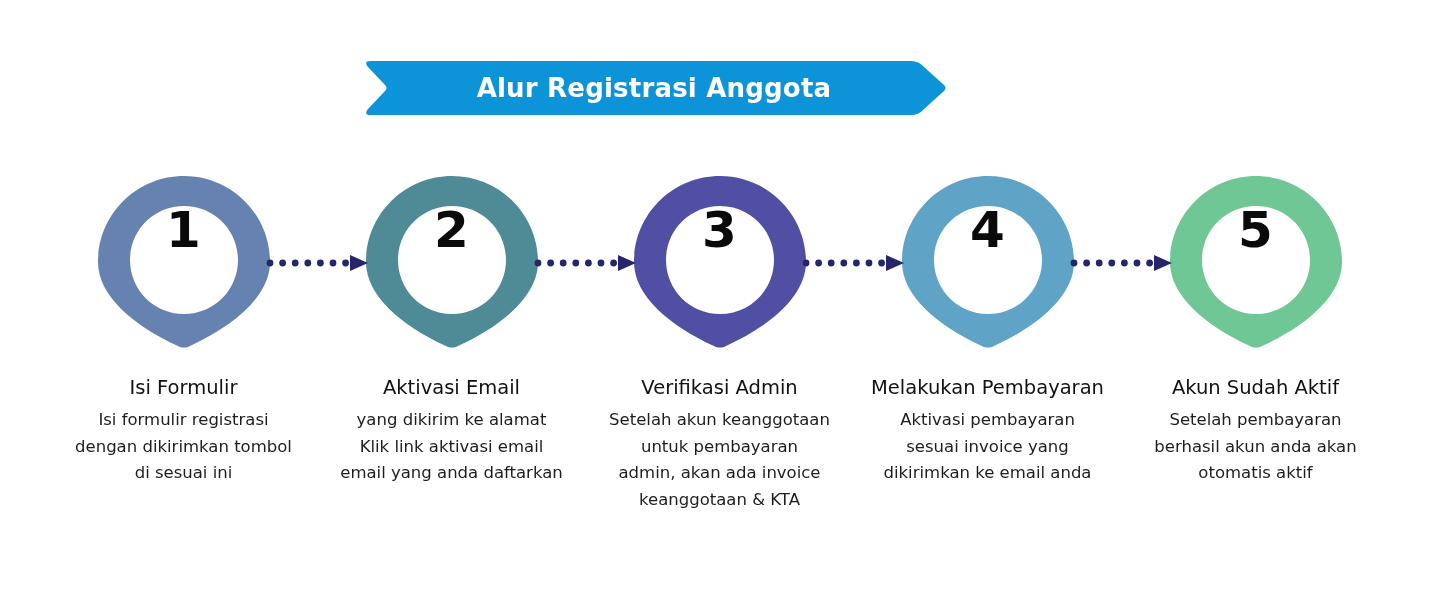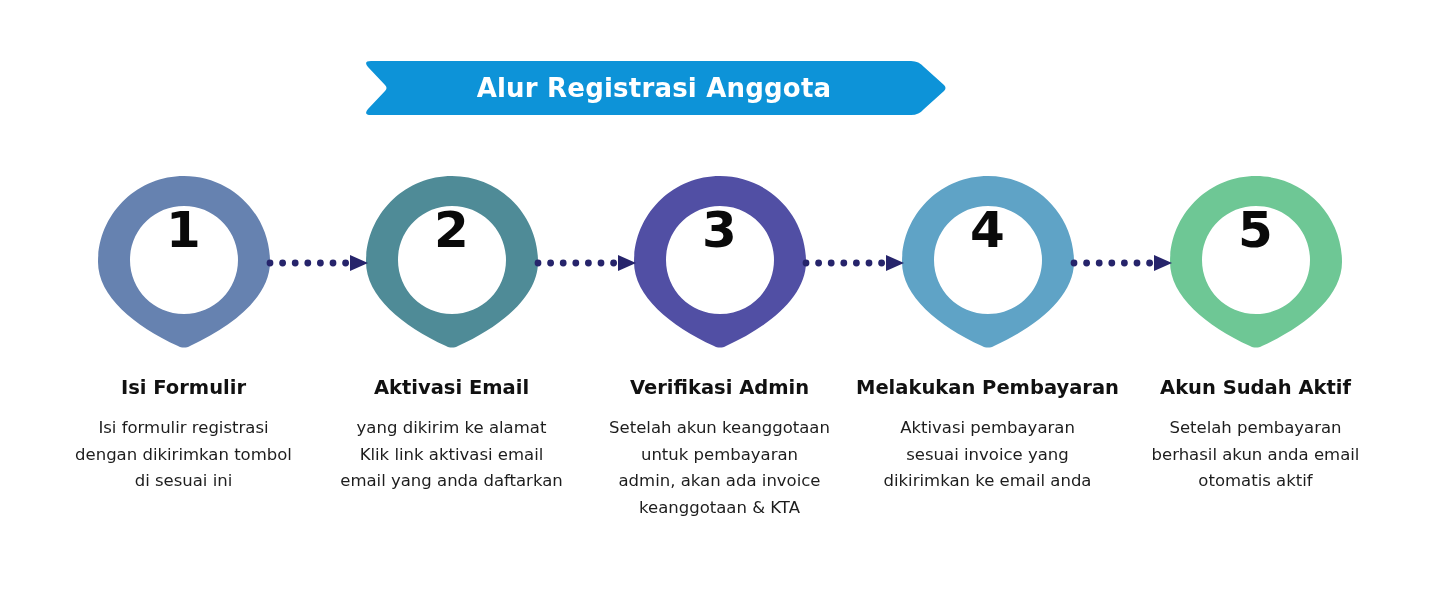--- a/index.html
+++ b/index.html
@@ -111,28 +111,28 @@
     height: 22px;
     left: 214px;
     z-index: 2;
   }
   .connector svg { display: block; width: 108px; height: 22px; }
 
   
   .step-title {
     margin-top: 28px;
     font-size: 19.5px;
-    font-weight: bold;
+    font-weight: normal;
     color: #111111;
     text-align: center;
     white-space: nowrap;
     line-height: 1.2;
   }
   .step-desc {
-    margin-top: 16px;
+    margin-top: 8px;
     font-size: 16.5px;
     color: #1d1d1d;
     text-align: center;
     line-height: 1.6;
     width: 275px;
   }
   .step-desc span { display: block; white-space: nowrap; }
 </style>
 </head>
 <body>
@@ -317,18 +317,18 @@
                  C 116,30 140,54 140,84
                  C 140,114 116,138 86,138
                  C 56,138 32,114 32,84
                  C 32,54 56,30 86,30 Z" fill-rule="evenodd" fill="#6ec795"></path>
       </svg>
       <div class="pin-number">5</div>
     </div>
     <div class="step-title">Akun Sudah Aktif</div>
     <div class="step-desc">
         <span>Setelah pembayaran</span>
-        <span>berhasil akun anda email</span>
+        <span>berhasil akun anda akan</span>
         <span>otomatis aktif</span>
       </div>
 
   </div>
 </div>
 
 </body></html>

